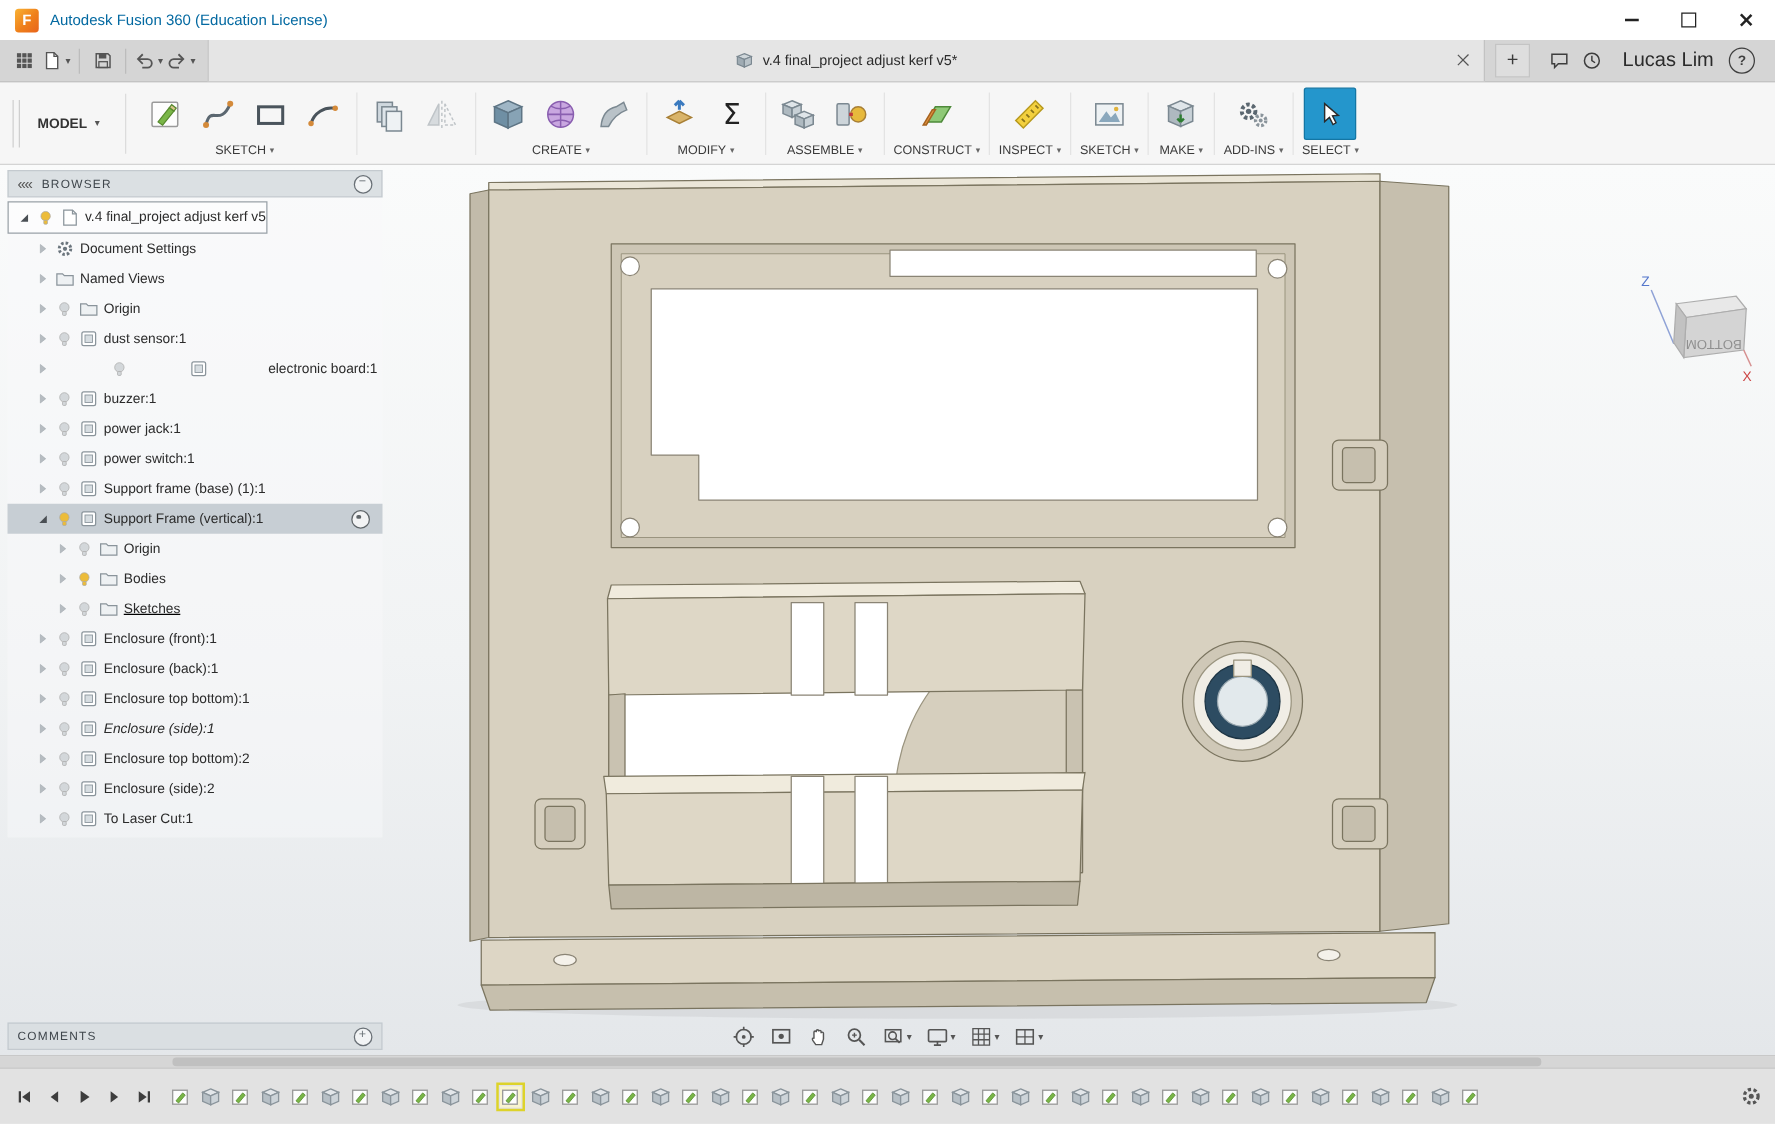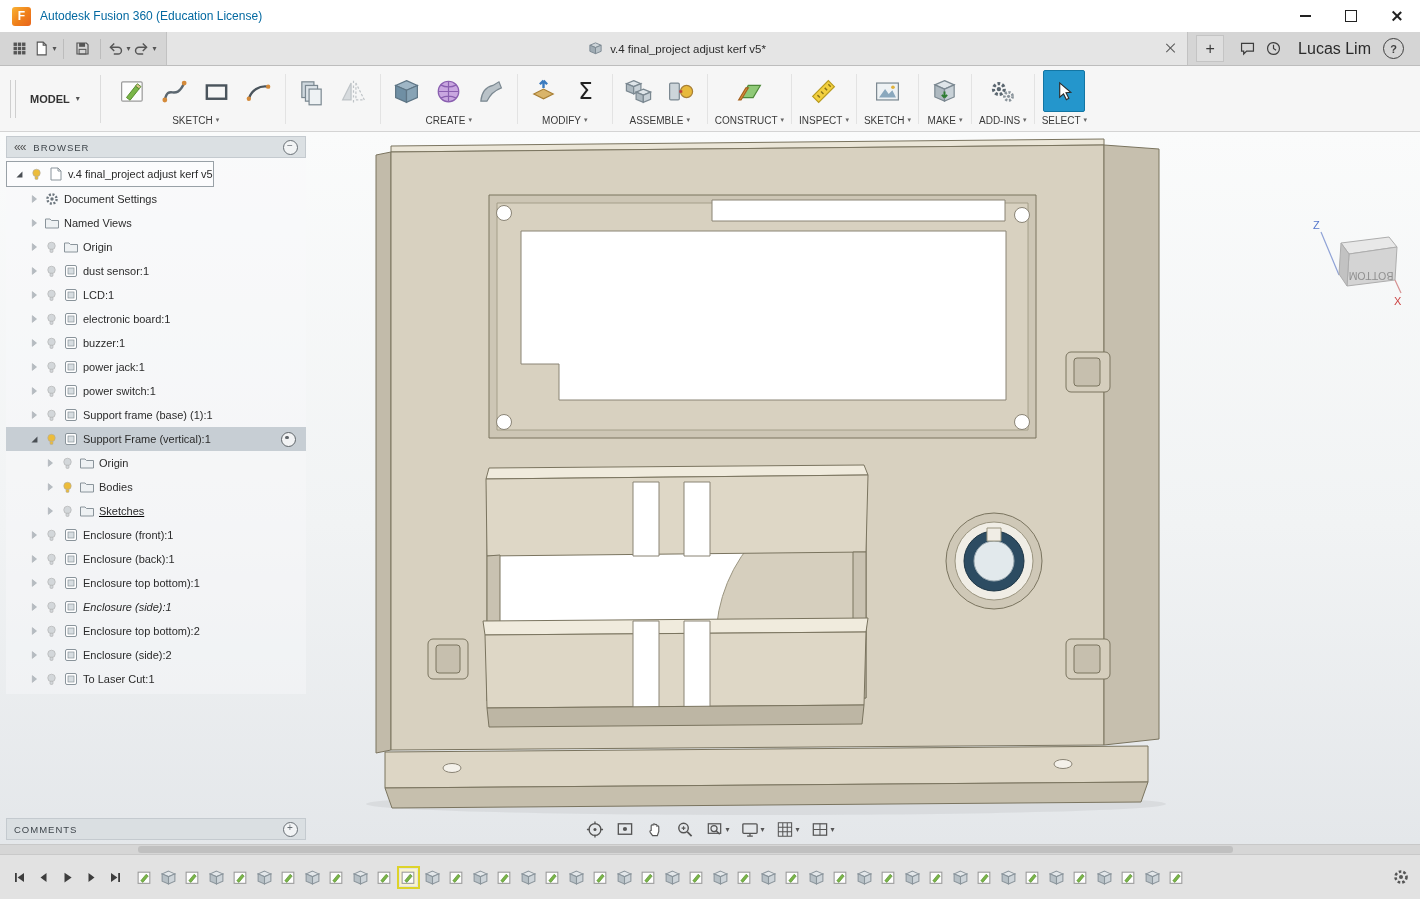--- a/index.html
+++ b/index.html
@@ -760,33 +760,21 @@
               <use href="#i-col"></use>
             </svg>
             <svg class="icn bulb off">
               <use href="#i-bulb"></use>
             </svg>
             <svg class="icn titem">
               <use href="#i-component"></use>
             </svg>
             <span class="tlabel">dust sensor:1</span>
           </div>
-          <div class="trow" style="padding-left: 22px;">
-            <svg class="icn arrow">
-              <use href="#i-col"></use>
-            </svg>
-            <svg class="icn bulb off">
-              <use href="#i-bulb"></use>
-            </svg>
-            <svg class="icn titem">
-              <use href="#i-component"></use>
-            </svg>
-            <span class="tlabel">LCD:1</span>
-          </div>
-          <div class="trow" style="padding-left: 22px;">
+          <div class="trow" style="padding-left: 22px; justify-content: space-between;">
             <svg class="icn arrow">
               <use href="#i-col"></use>
             </svg>
             <svg class="icn bulb off">
               <use href="#i-bulb"></use>
             </svg>
             <svg class="icn titem">
               <use href="#i-component"></use>
             </svg>
             <span class="tlabel">electronic board:1</span>

